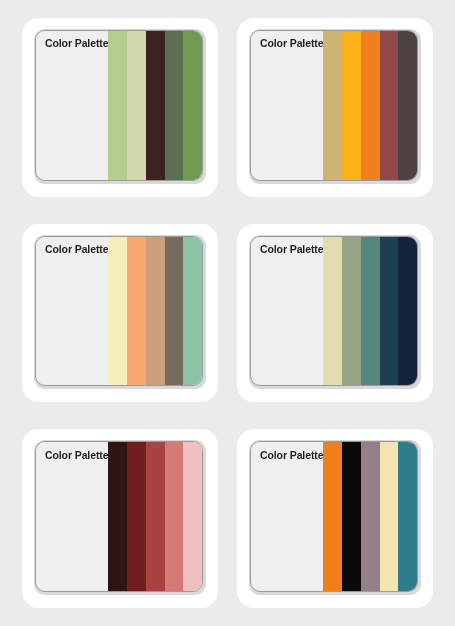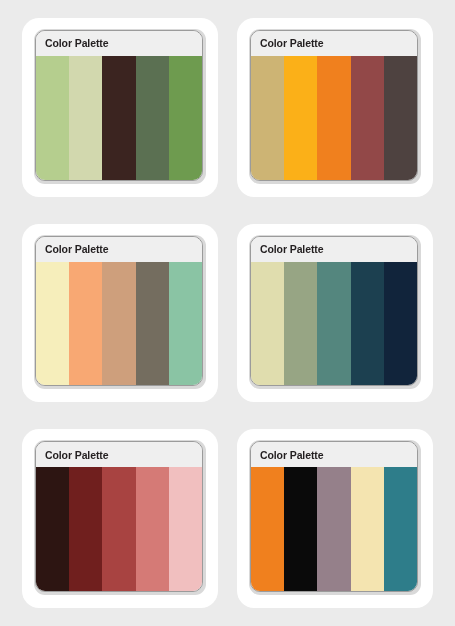--- a/index.html
+++ b/index.html
@@ -50,21 +50,20 @@
   .panel-inner {
     position: relative;
     height: 100%;
     width: 100%;
     border-radius: 10px;
     overflow: hidden;
     box-sizing: border-box;
     border: 1px solid #9b9b9b;
     background: #efefef;
     display: flex;
-    flex-direction: column;
   }
 
   .panel-header {
     height: 25px;
     flex: 0 0 25px;
     background: #efefef;
     display: flex;
     align-items: center;
     padding-left: 9px;
     box-sizing: border-box;

